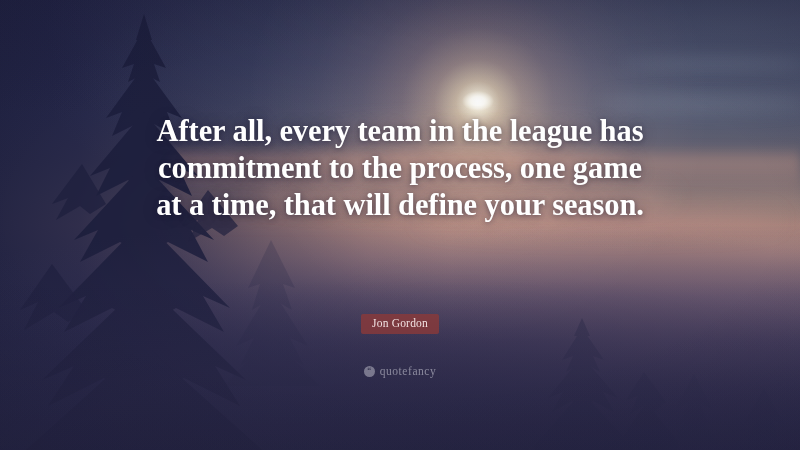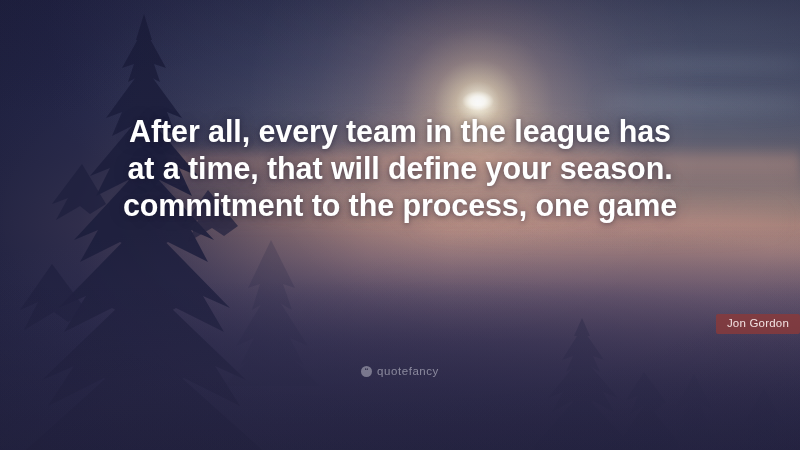--- a/index.html
+++ b/index.html
@@ -5,21 +5,21 @@
   html, body {
     margin: 0;
     padding: 0;
     background: #1a1c33;
   }
   #quote-poster {
     position: relative;
     width: 800px;
     height: 450px;
     overflow: hidden;
-    font-family: Liberation Sans, sans-serif;
+    font-family: Liberation Serif, serif;
     background: #2b2d50;
   }
 
   
   .layer {
     position: absolute;
     inset: 0;
     pointer-events: none;
   }
 
@@ -167,21 +167,21 @@
     text-shadow: 0 1px 5px rgba(22,20,44,0.45), 0 0 16px rgba(30,26,54,0.30);
     white-space: nowrap;
   }
 
   
   #author-badge-wrap {
     position: absolute;
     left: 0;
     right: 0;
     top: 313px;
-    text-align: right;
+    text-align: center;
   }
   #author-badge {
     display: inline-block;
     padding: 3px 11px 4px 11px;
     border-radius: 2px;
     background: rgba(139,57,57,0.80);
     color: #f2e2e2;
     font-size: 11.5px;
     font-weight: normal;
     letter-spacing: 0.2px;
@@ -292,22 +292,22 @@
       <path d="M104 20 L84 56 L96 52 L88 72 L104 62 L118 72 L112 52 L124 56 Z"></path>
       <path d="M104 58 L78 90 L132 90 Z"></path>
     </g>
   </svg>
 
   <div class="layer" id="lower-fog"></div>
   <div class="layer" id="vignette"></div>
 
   <div id="quote-block">
     <span class="quote-line">After all, every team in the league has</span>
+    <span class="quote-line">commitment to the process, one game</span>
     <span class="quote-line">at a time, that will define your season.</span>
-    <span class="quote-line">commitment to the process, one game</span>
   </div>
 
   <div id="author-badge-wrap">
     <span id="author-badge">Jon Gordon</span>
   </div>
 
   <div id="watermark">
     <span id="watermark-icon">“</span>
     <span id="watermark-text">quotefancy</span>
   </div>

